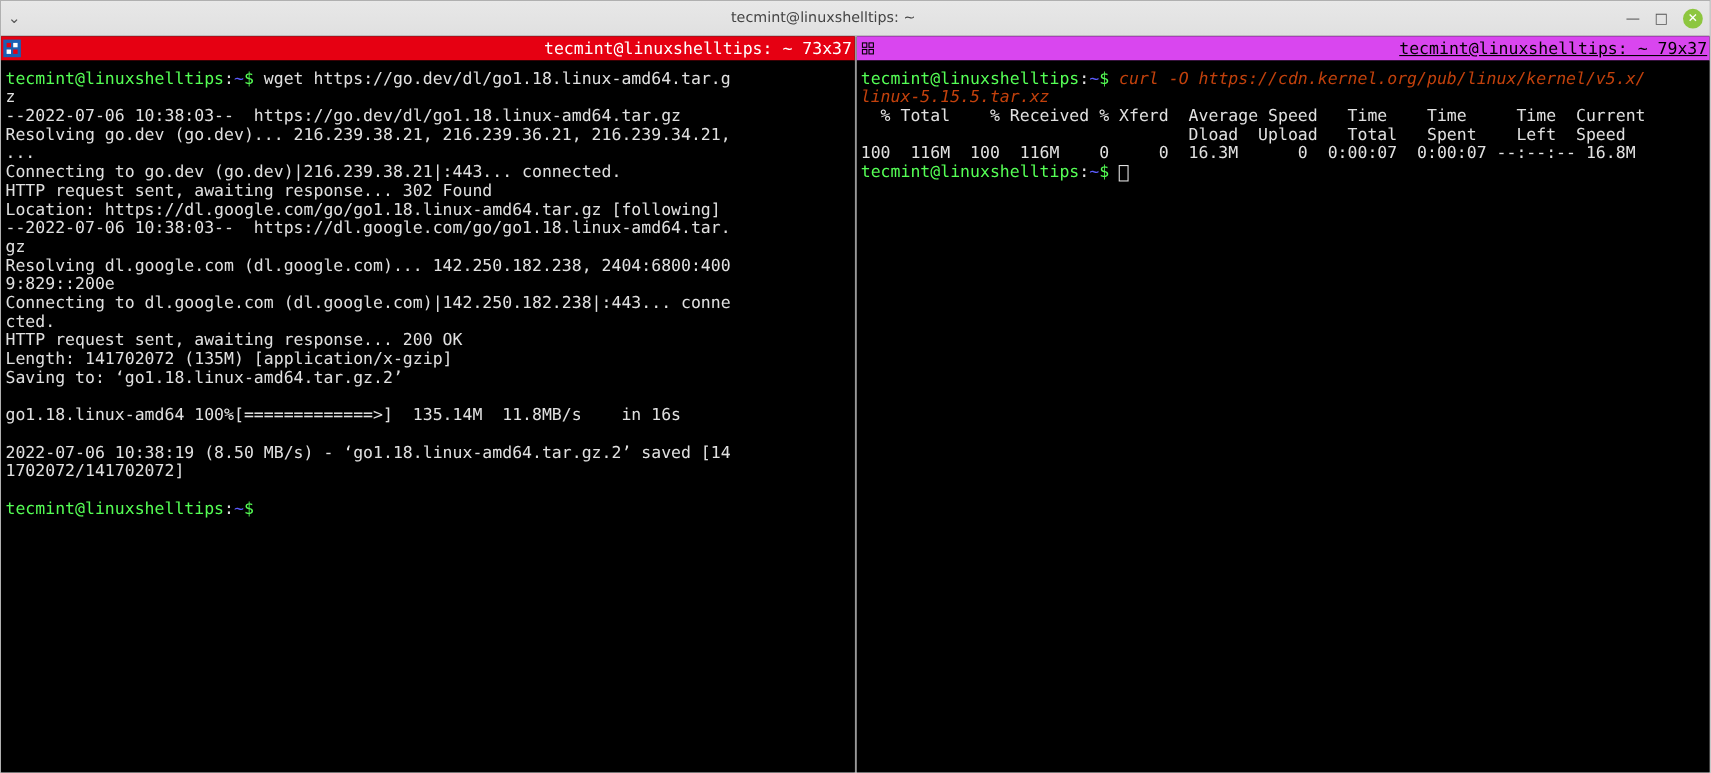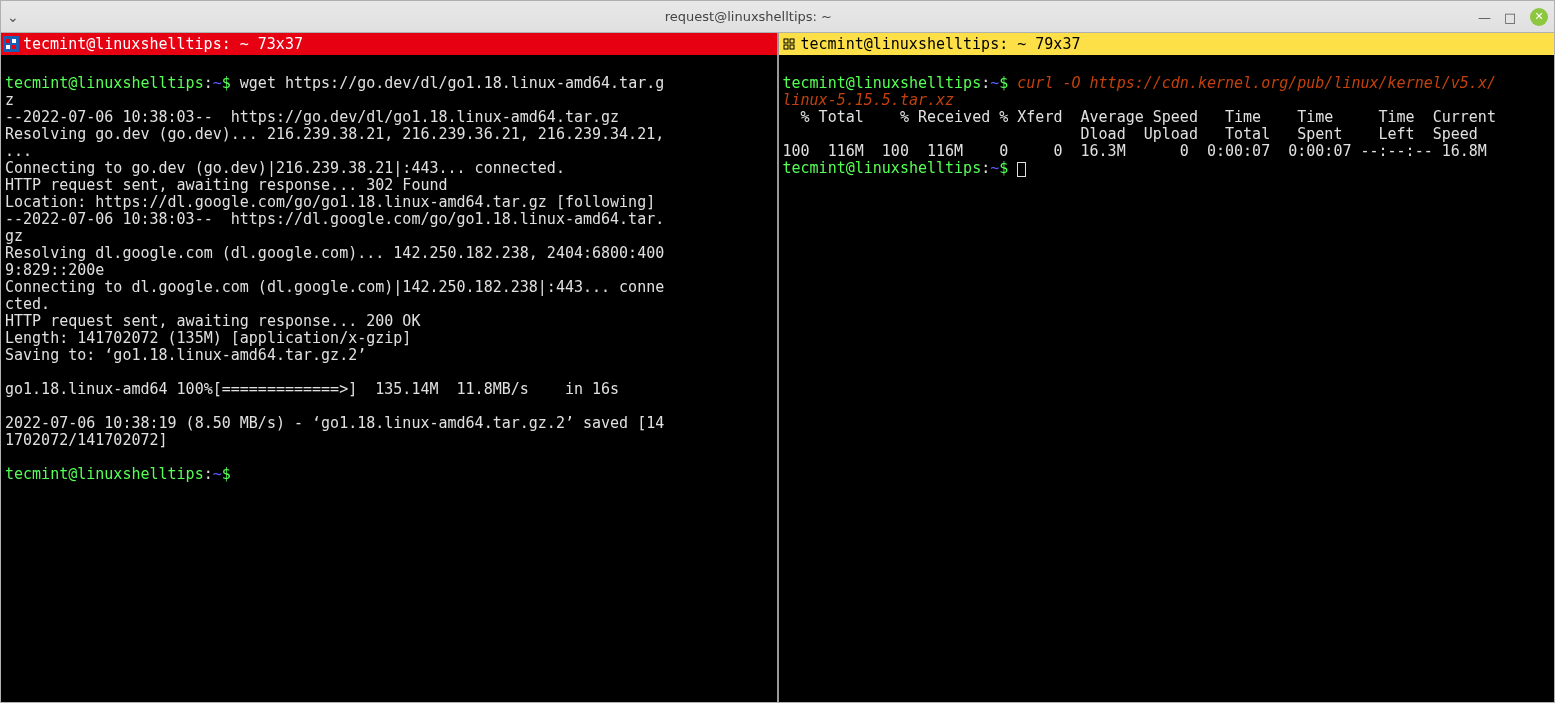--- a/index.html
+++ b/index.html
@@ -56,39 +56,39 @@
   }
   .pane-titlebar {
     height: 22px;
     display: flex;
     align-items: center;
     font-family: "DejaVu Sans Mono", monospace;
     font-size: 15px;
     padding: 0 2px;
   }
   .pane-titlebar.active { background: #e60012; color: #fff; }
-  .pane-titlebar.inactive { background: #fde047; color: #000; }
+  .pane-titlebar.inactive { background: #d946ef; color: #000; text-decoration: underline; }
   .pane-title-icon {
     width: 16px; height: 16px;
     background: #1a5fb4;
     margin-right: 4px;
     display: inline-flex;
     align-items: center;
     justify-content: center;
   }
   .pane-title-icon.inactive-icon { background: transparent; color:#000;}
-  .pane-title-text { flex: 1; text-align: left; font-weight: normal;}
+  .pane-title-text { flex: 1; text-align: right; font-weight: normal;}
   .term {
     flex: 1;
     background: #000;
     color: #e0e0e0;
     font-family: "DejaVu Sans Mono", "Liberation Mono", monospace;
     font-size: 15px;
     line-height: 17px;
-    padding: 20px 4px;
+    padding: 8px 4px;
     white-space: pre;
     overflow: hidden;
   }
   .prompt-user { color: #55ff55; }
   .prompt-path { color: #5c5cff; }
   .cmd-italic { font-style: italic; color: #c2410c;}
   .cursor {
     display: inline-block;
     width: 9px; height: 15px;
     border: 1px solid #e0e0e0;
@@ -97,21 +97,21 @@
 </style>
 </head>
 <body>
 
 <div class="window">
 
   <div class="titlebar">
     <div class="title-left-icons">
       <span class="title-icon-v">⌄</span>
     </div>
-    <div class="title-center">request@linuxshelltips: ~</div>
+    <div class="title-center">tecmint@linuxshelltips: ~</div>
     <div class="title-right">
       <span class="ctl-min">—</span>
       <span class="ctl-max">□</span>
       <span class="ctl-close">✕</span>
     </div>
   </div>
 
   <div class="content">
 
     <div class="pane">

